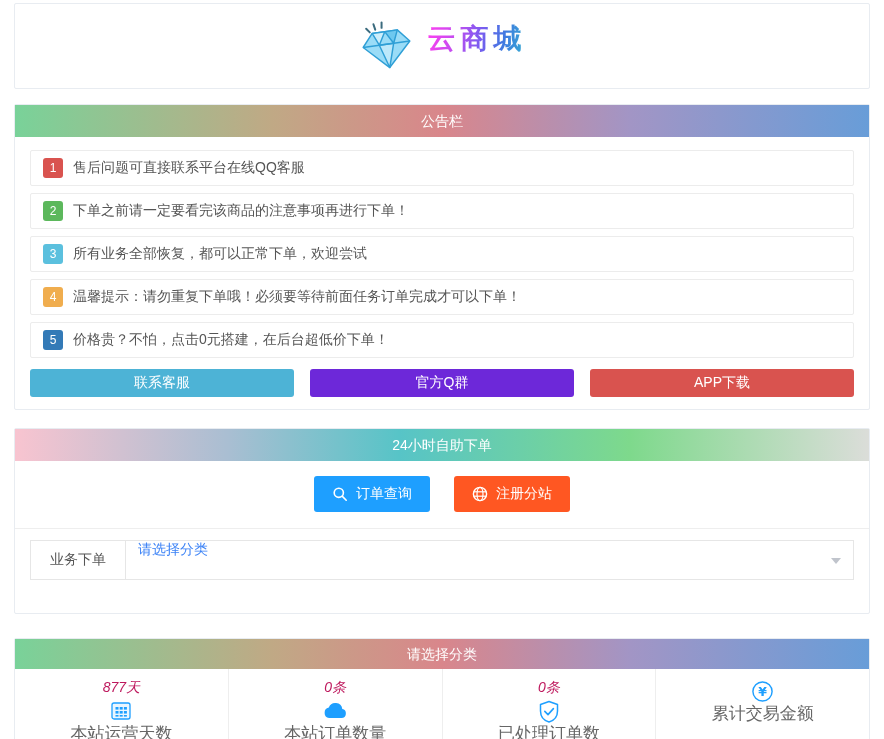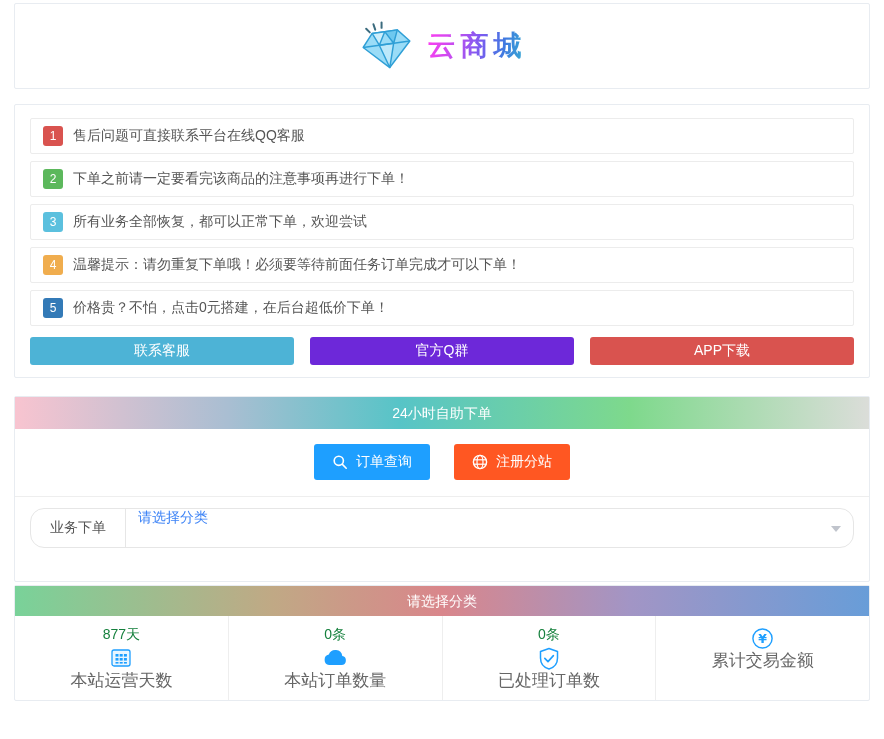--- a/index.html
+++ b/index.html
@@ -4,21 +4,21 @@
 <style>
   * { margin: 0; padding: 0; box-sizing: border-box; }
   html, body { width: 884px; height: 739px; background: #fff; overflow: hidden; }
   body { font-family: "Liberation Sans", "DejaVu Sans", sans-serif; }
   .page { padding: 3px 14px 0; }
 
   .card { background: #fff; border: 1px solid #e8ecf1; border-radius: 2px; }
 
   
   .logo-card { height: 86px; display: flex; align-items: center; justify-content: center; margin-bottom: 15px; }
-  .logo { display: flex; align-items: center; gap: 12px; }
+  .logo { display: flex; align-items: flex-start; gap: 12px; }
   .logo-text {
     font-size: 28px; font-weight: 700; letter-spacing: 5px;
     background: linear-gradient(100deg, #ff3df0 0%, #c44df0 28%, #7b5bf0 52%, #3f7be0 76%, #35b3d0 100%);
     -webkit-background-clip: text; background-clip: text; color: transparent;
   }
 
   
   .card-header { height: 32px; line-height: 32px; text-align: center; color: #fff; font-size: 14px; }
   .grad-a { background: linear-gradient(90deg, #79d299 0%, #c0a985 30%, #d9868b 50%, #a295c5 72%, #689dd8 100%); }
   .grad-b { background: linear-gradient(90deg, #f8c4d0 0%, #a9bed2 25%, #57c4c7 45%, #7ed98c 72%, #dbddd9 100%); }
@@ -35,49 +35,49 @@
     width: 20px; height: 20px; line-height: 20px; flex: 0 0 20px;
     border-radius: 3px; color: #fff; text-align: center; font-size: 12px; margin-right: 10px;
   }
   .btn-row { display: flex; gap: 16px; padding: 4px 15px 12px; }
   .notice-btn {
     flex: 1; height: 28px; border: none; border-radius: 3px;
     color: #fff; font-size: 14px; cursor: pointer;
   }
 
   
-  .order-card { margin-bottom: 3px; }
+  .order-card { margin-bottom: 24px; }
   .action-row { display: flex; justify-content: center; gap: 24px; padding: 15px 0 16px; }
   .lay-btn {
     height: 36px; padding: 0 18px; border: none; border-radius: 3px;
     color: #fff; font-size: 14px; display: inline-flex; align-items: center; gap: 8px; cursor: pointer;
   }
   .order-divider { border-top: 1px solid #eee; }
   .form-area { padding: 11px 15px 33px; }
-  .form-row { display: flex; border: 1px solid #e6e6e6; border-radius: 14px; height: 40px; }
+  .form-row { display: flex; border: 1px solid #e6e6e6; border-radius: 0; height: 40px; }
   .form-label {
     width: 95px; display: flex; align-items: center; justify-content: center;
     border-right: 1px solid #e6e6e6; font-size: 14px; color: #555;
   }
   .form-select {
     flex: 1; display: flex; align-items: flex-start; padding: 0 30px 0 12px;
     font-size: 14px; color: #3b82f6; position: relative; cursor: pointer;
   }
   .select-arrow {
     position: absolute; right: 12px; top: 17px;
     width: 0; height: 0; border-left: 5px solid transparent; border-right: 5px solid transparent;
     border-top: 6px solid #c0c4cc;
   }
 
   
   .stats-card .card-header { height: 30px; line-height: 30px; }
   .stats-row { display: flex; }
   .stat-col { flex: 1; text-align: center; padding: 8px 0 10px; border-right: 1px solid #eee; }
   .stat-col:last-child { border-right: none; }
-  .stat-value { font-size: 14px; color: #15803d; line-height: 20px; }
+  .stat-value { font-size: 14px; color: #be185d; line-height: 20px; font-style: italic; }
   .stat-icon { height: 26px; display: flex; align-items: center; justify-content: center; margin: 1px 0; }
   .stat-label { font-size: 17px; color: #666; line-height: 18px; }
 </style>
 </head>
 <body>
 
 <div class="page">
 
   <div class="card logo-card">
     <div class="logo">
@@ -93,20 +93,21 @@
           <polygon points="32,12 40,26 46,12" fill="#6ec8ef"></polygon>
           <polygon points="24,26 32,52 40,26" fill="#bde8fa"></polygon>
           <line x1="6" y1="26" x2="58" y2="26" fill="none"></line>
         </g>
       </svg>
       <span class="logo-text">云商城</span>
     </div>
   </div>
 
   <div class="card notice-card">
+    <div class="card-header grad-a">公告栏</div>
     <div class="notice-list">
       <div class="notice-item">
         <span class="badge" style="background-color: rgb(217, 83, 79);">1</span>
         <span>售后问题可直接联系平台在线QQ客服</span>
       </div>
       <div class="notice-item">
         <span class="badge" style="background-color: rgb(92, 184, 92);">2</span>
         <span>下单之前请一定要看完该商品的注意事项再进行下单！</span>
       </div>
       <div class="notice-item">

